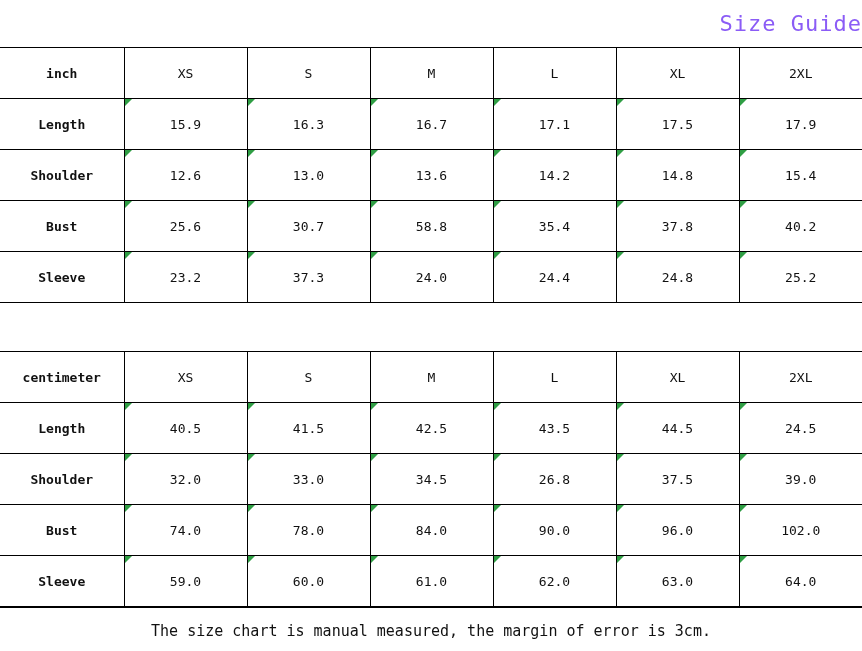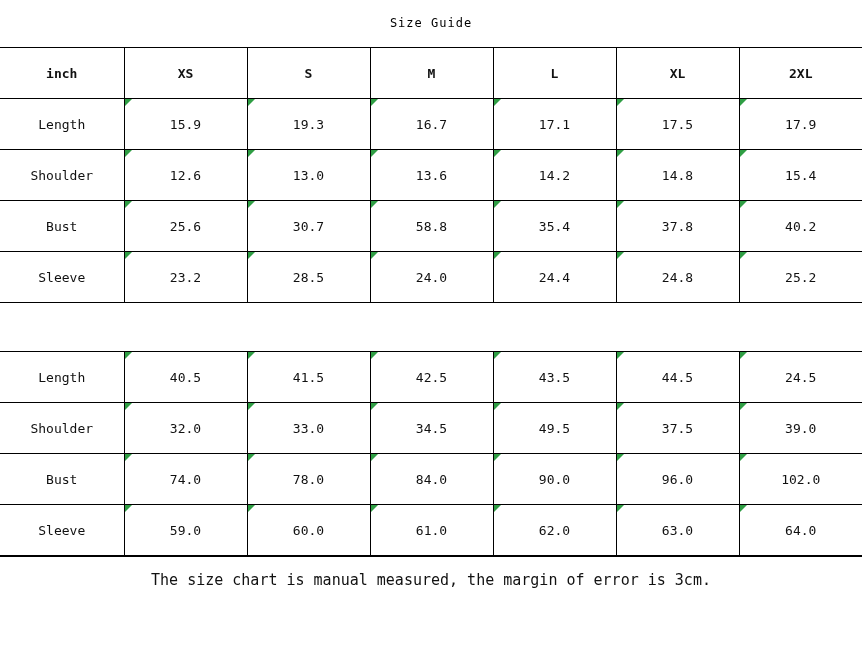--- a/index.html
+++ b/index.html
@@ -15,48 +15,48 @@
     position: relative;
     width: 862px;
     height: 651px;
     box-sizing: border-box;
     background: #ffffff;
     overflow: hidden;
   }
   .title {
     height: 47px;
     line-height: 47px;
-    text-align: center;
-    font-size: 12px;
+    text-align: right;
+    font-size: 22px;
     letter-spacing: 1px;
-    color: #000000;
+    color: #8b5cf6;
     font-family: "DejaVu Sans Mono", monospace;
   }
   table.size-table {
     border-collapse: collapse;
     table-layout: fixed;
     width: 862px;
     margin: 0;
   }
   table.size-table td {
     border: 1px solid #000000;
     height: 50px;
     text-align: center;
     vertical-align: middle;
     font-size: 13px;
     font-family: "DejaVu Sans Mono", monospace;
     position: relative;
     padding: 0;
   }
   table.size-table td.rowhead {
+    font-weight: bold;
+    font-size: 13px;
+  }
+  table.size-table tr.header td {
     font-weight: normal;
-    font-size: 13px;
-  }
-  table.size-table tr.header td {
-    font-weight: bold;
     font-size: 13px;
   }
   table.size-table tr.header td.corner {
     font-weight: bold;
   }
   table.size-table td.bold-val {
     font-weight: normal;
   }
   
   table.size-table td:first-child {
@@ -116,21 +116,21 @@
         <td>S</td>
         <td>M</td>
         <td>L</td>
         <td>XL</td>
         <td>2XL</td>
       </tr>
 
       <tr>
         <td class="rowhead">Length</td>
         <td><span class="marker"></span><span>15.9</span></td>
-        <td><span class="marker"></span><span>19.3</span></td>
+        <td><span class="marker"></span><span>16.3</span></td>
         <td><span class="marker"></span><span>16.7</span></td>
         <td><span class="marker"></span><span>17.1</span></td>
         <td><span class="marker"></span><span>17.5</span></td>
         <td><span class="marker"></span><span>17.9</span></td>
       </tr>
 
       <tr>
         <td class="rowhead">Shoulder</td>
         <td><span class="marker"></span><span>12.6</span></td>
         <td><span class="marker"></span><span>13.0</span></td>
@@ -146,21 +146,21 @@
         <td><span class="marker"></span><span>30.7</span></td>
         <td><span class="marker"></span><span>58.8</span></td>
         <td><span class="marker"></span><span>35.4</span></td>
         <td><span class="marker"></span><span>37.8</span></td>
         <td><span class="marker"></span><span>40.2</span></td>
       </tr>
 
       <tr>
         <td class="rowhead">Sleeve</td>
         <td><span class="marker"></span><span>23.2</span></td>
-        <td><span class="marker"></span><span>28.5</span></td>
+        <td><span class="marker"></span><span>37.3</span></td>
         <td><span class="marker"></span><span>24.0</span></td>
         <td><span class="marker"></span><span>24.4</span></td>
         <td><span class="marker"></span><span>24.8</span></td>
         <td><span class="marker"></span><span>25.2</span></td>
       </tr>
     </tbody>
   </table>
 
   <div class="gap"></div>
 
@@ -168,37 +168,46 @@
     <colgroup>
       <col class="col-first">
         <col class="col-rest">
         <col class="col-rest">
         <col class="col-rest">
         <col class="col-rest">
         <col class="col-rest">
         <col class="col-rest">
     </colgroup>
     <tbody>
+      <tr class="header">
+        <td class="corner">centimeter</td>
+        <td>XS</td>
+        <td>S</td>
+        <td>M</td>
+        <td>L</td>
+        <td>XL</td>
+        <td>2XL</td>
+      </tr>
 
       <tr>
         <td class="rowhead">Length</td>
         <td class="bold-val"><span class="marker"></span><span>40.5</span></td>
         <td class="bold-val"><span class="marker"></span><span>41.5</span></td>
         <td class="bold-val"><span class="marker"></span><span>42.5</span></td>
         <td class="bold-val"><span class="marker"></span><span>43.5</span></td>
         <td class="bold-val"><span class="marker"></span><span>44.5</span></td>
         <td class="bold-val"><span class="marker"></span><span>24.5</span></td>
       </tr>
 
       <tr>
         <td class="rowhead">Shoulder</td>
         <td><span class="marker"></span><span>32.0</span></td>
         <td><span class="marker"></span><span>33.0</span></td>
         <td><span class="marker"></span><span>34.5</span></td>
-        <td><span class="marker"></span><span>49.5</span></td>
+        <td><span class="marker"></span><span>26.8</span></td>
         <td><span class="marker"></span><span>37.5</span></td>
         <td><span class="marker"></span><span>39.0</span></td>
       </tr>
 
       <tr>
         <td class="rowhead">Bust</td>
         <td><span class="marker"></span><span>74.0</span></td>
         <td><span class="marker"></span><span>78.0</span></td>
         <td><span class="marker"></span><span>84.0</span></td>
         <td><span class="marker"></span><span>90.0</span></td>

